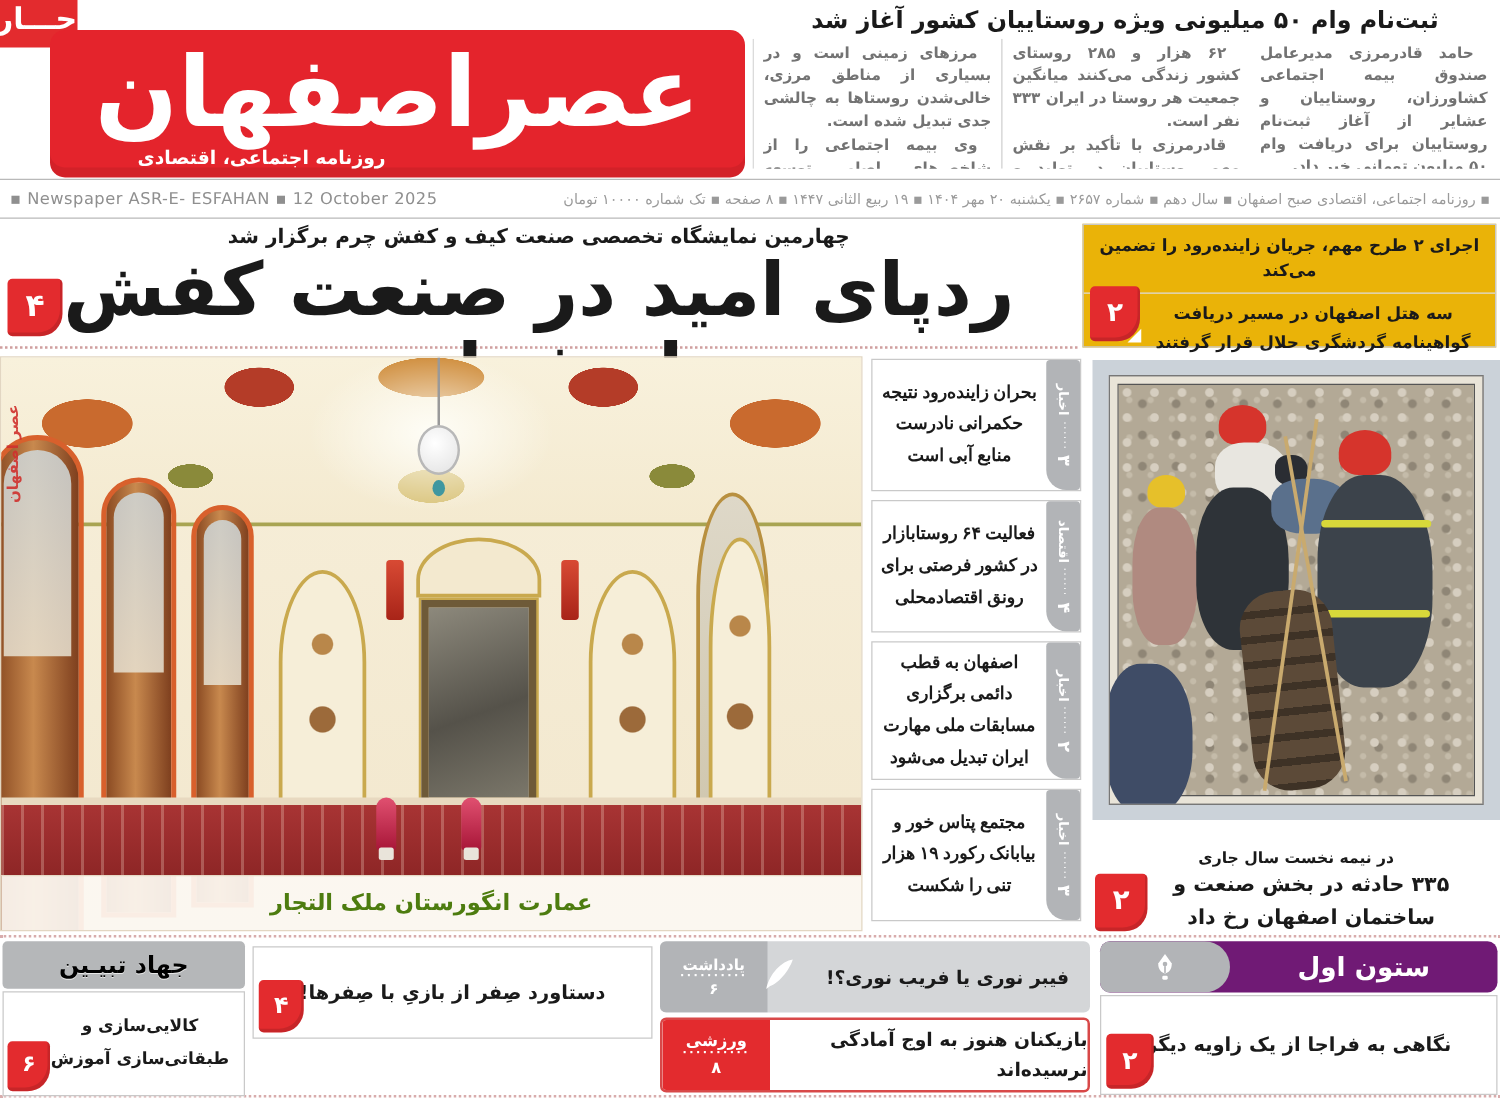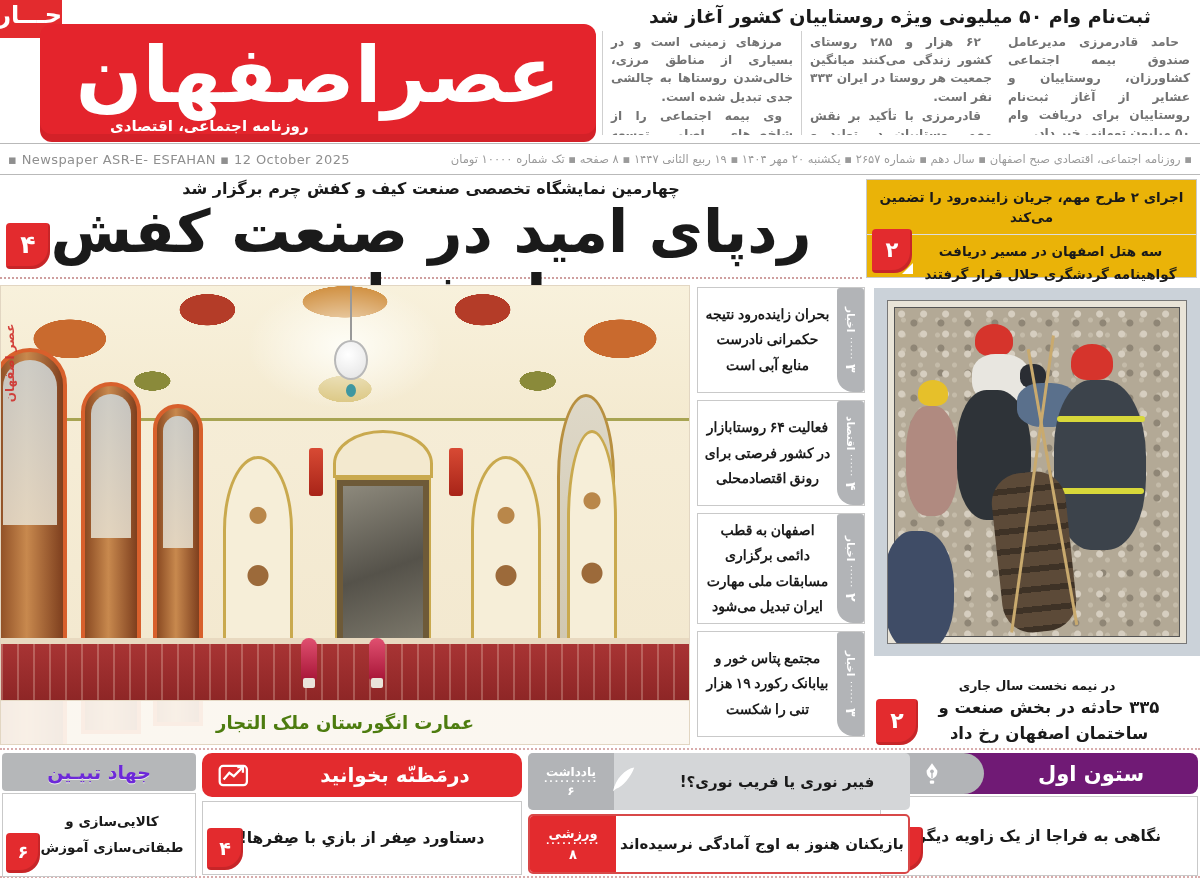--- a/index.html
+++ b/index.html
@@ -134,42 +134,42 @@
   .fheader .htxt { flex:1; display:flex; align-items:center; justify-content:center; color:#fff; font-weight:bold; }
   .fbody { position:relative; background:#fff; border:1px solid #c9c9c9; display:flex; align-items:center; justify-content:center; text-align:center; font-weight:bold; }
 
   .f-seton { left:880px; width:318px; }
   .f-seton .fheader { height:41px; background:#701a75; }
   .f-seton .htxt { font-size:21px; }
   .f-seton .iconseg { width:104px; background:#b2b4b7; display:flex; align-items:center; justify-content:center; border-radius:0 22px 22px 0; }
   .f-seton .fbody { height:80px; margin-top:2px; font-size:15.5px; }
   .ptab-seton { left:4px; bottom:4px; width:38px; height:44px; font-size:20px; line-height:42px; }
 
-  .f-mid { left:528px; width:382px; }
+  .f-mid { left:528px; width:344px; }
   .f-note { position:relative; height:57px; background:#d4d6d8; border-radius:5px; display:flex; direction:rtl; overflow:hidden; }
   .f-note .ntitle { flex:1; display:flex; align-items:center; justify-content:center; font-size:15px; font-weight:bold; padding-left:30px; }
   .gtab { width:86px; display:flex; flex-direction:column; align-items:center; justify-content:center; color:#fff; font-weight:bold; }
   .gtab .dots2 { font-size:9px; line-height:.6; letter-spacing:2px; }
   .gtab .dots2::before { content:"··········"; }
   .f-note .gtab { background:#b2b4b7; font-size:12px; }
   .f-note .quill { position:absolute; left:80px; top:10px; }
   .f-sport { position:relative; height:60px; margin-top:4px; background:#fff; border:2px solid #d84848; border-radius:5px; display:flex; direction:rtl; overflow:hidden; }
   .f-sport .stitle { flex:1; display:flex; align-items:center; justify-content:center; font-size:15px; font-weight:bold; line-height:1.6; }
   .f-sport .gtab { background:#e32b2e; font-size:13px; }
 
   .f-mazaneh { left:202px; width:320px; }
   .f-mazaneh .fheader { height:44px; background:#e32b2e; border-radius:10px; }
   .f-mazaneh .htxt { font-size:20px; }
   .f-mazaneh .iconseg { width:66px; display:flex; align-items:center; justify-content:center; }
   .f-mazaneh .fbody { height:74px; margin-top:4px; font-size:15.5px; }
   .ptab-maz { left:4px; bottom:4px; width:36px; height:42px; font-size:19px; line-height:40px; }
 
   .f-jahad { left:2px; width:194px; }
   .f-jahad .fheader { height:38px; background:#b5b7b9; border-radius:4px; }
-  .f-jahad .htxt { color:#6d28d9; font-size:19px; text-shadow:0 1px 0 #e8e8e8; }
+  .f-jahad .htxt { color:#000000; font-size:19px; text-shadow:0 1px 0 #e8e8e8; }
   .f-jahad .fbody { height:84px; margin-top:2px; font-size:13.5px; line-height:1.9; padding:0 8px 0 34px; }
   .ptab-jahad { left:3px; bottom:3px; width:34px; height:40px; font-size:18px; line-height:38px; }
 
   .rtl { direction:rtl; }
 </style>
 </head>
 <body>
 
 <div id="page">
 
@@ -350,30 +350,20 @@
       <div class="stitle">بازیکنان هنوز به اوج آمادگی نرسیده‌اند</div>
       <div class="gtab">
         <span>ورزشی</span>
         <span class="dots2"></span>
         <span>۸</span>
       </div>
     </div>
   </div>
 
   <div class="fbox f-mazaneh">
-    <div class="fheader">
-      <div class="htxt">درمَظنّه بخوانید</div>
-      <div class="iconseg">
-        <svg width="34" height="26" viewBox="0 0 30 22">
-            <rect x="1.5" y="3" width="24" height="17" rx="3" fill="none" stroke="#fff" stroke-width="2"></rect>
-            <polyline points="5,15 10,9 14,12 22,4" fill="none" stroke="#fff" stroke-width="2"></polyline>
-            <polyline points="17,4 22,4 22,9" fill="none" stroke="#fff" stroke-width="2"></polyline>
-          </svg>
-      </div>
-    </div>
     <div class="fbody rtl">
       <span>دستاورد صِفر از بازیِ با صِفرها!</span>
       <div class="ptab ptab-maz">۴</div>
     </div>
   </div>
 
   <div class="fbox f-jahad">
     <div class="fheader">
       <div class="htxt">جهاد تبیـین</div>
     </div>

